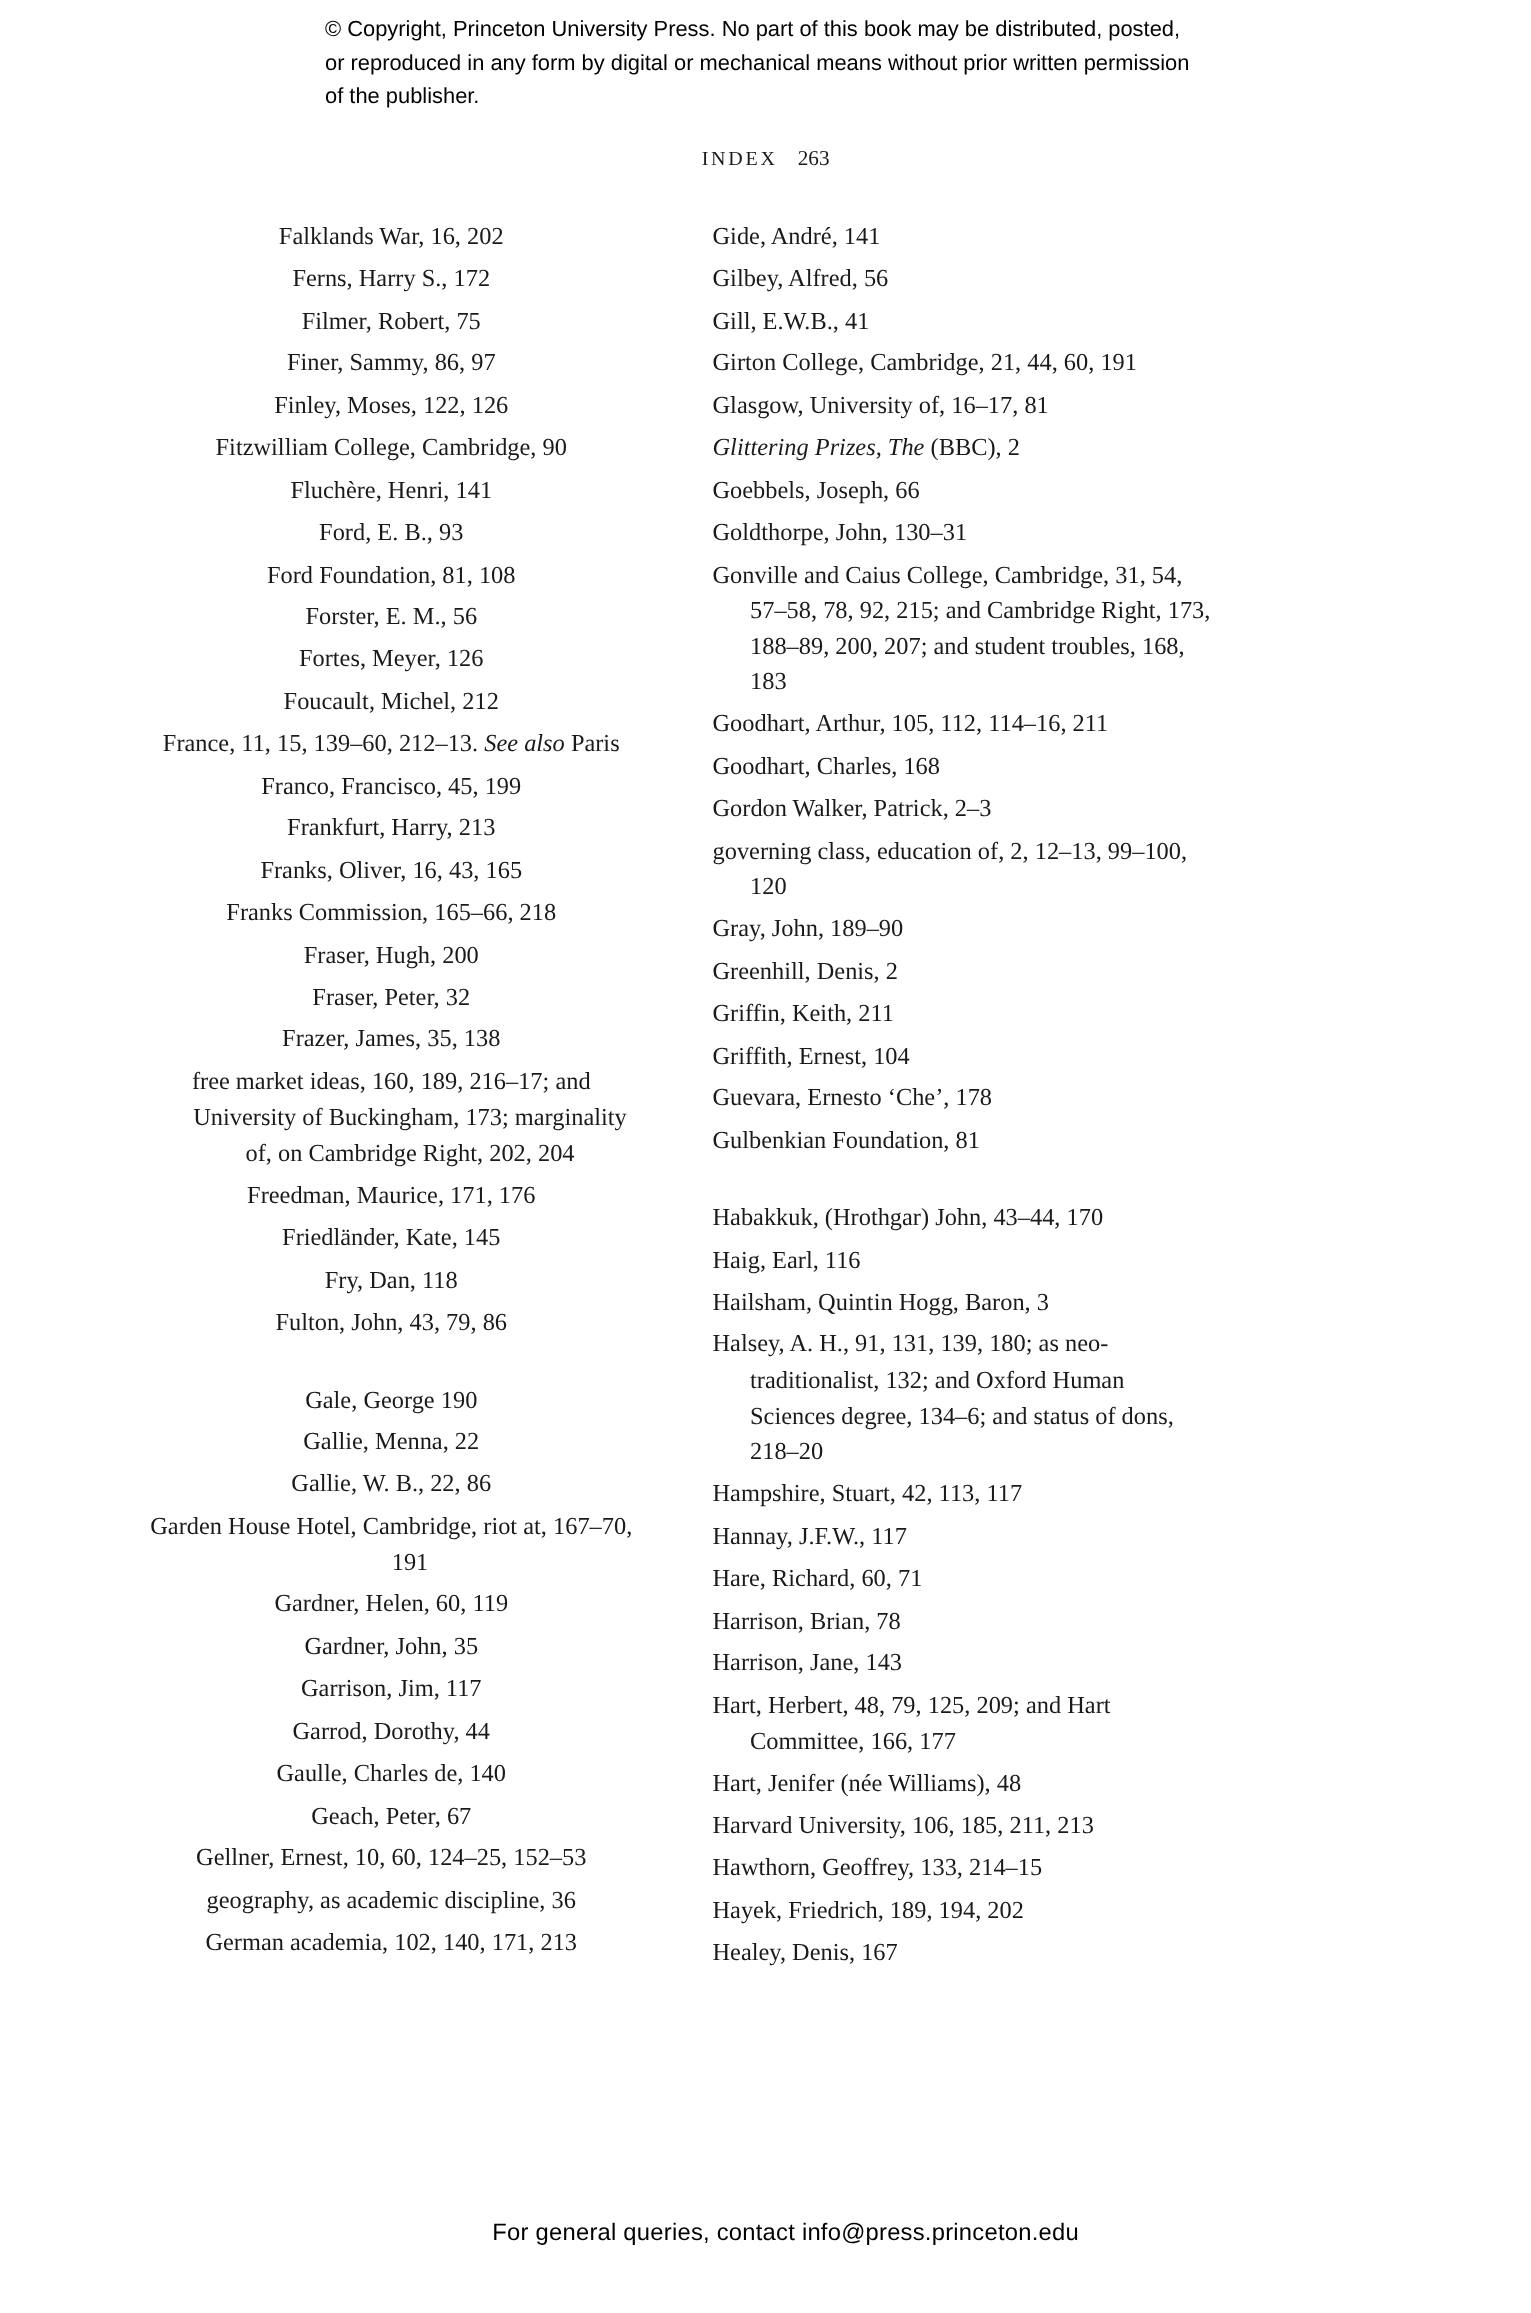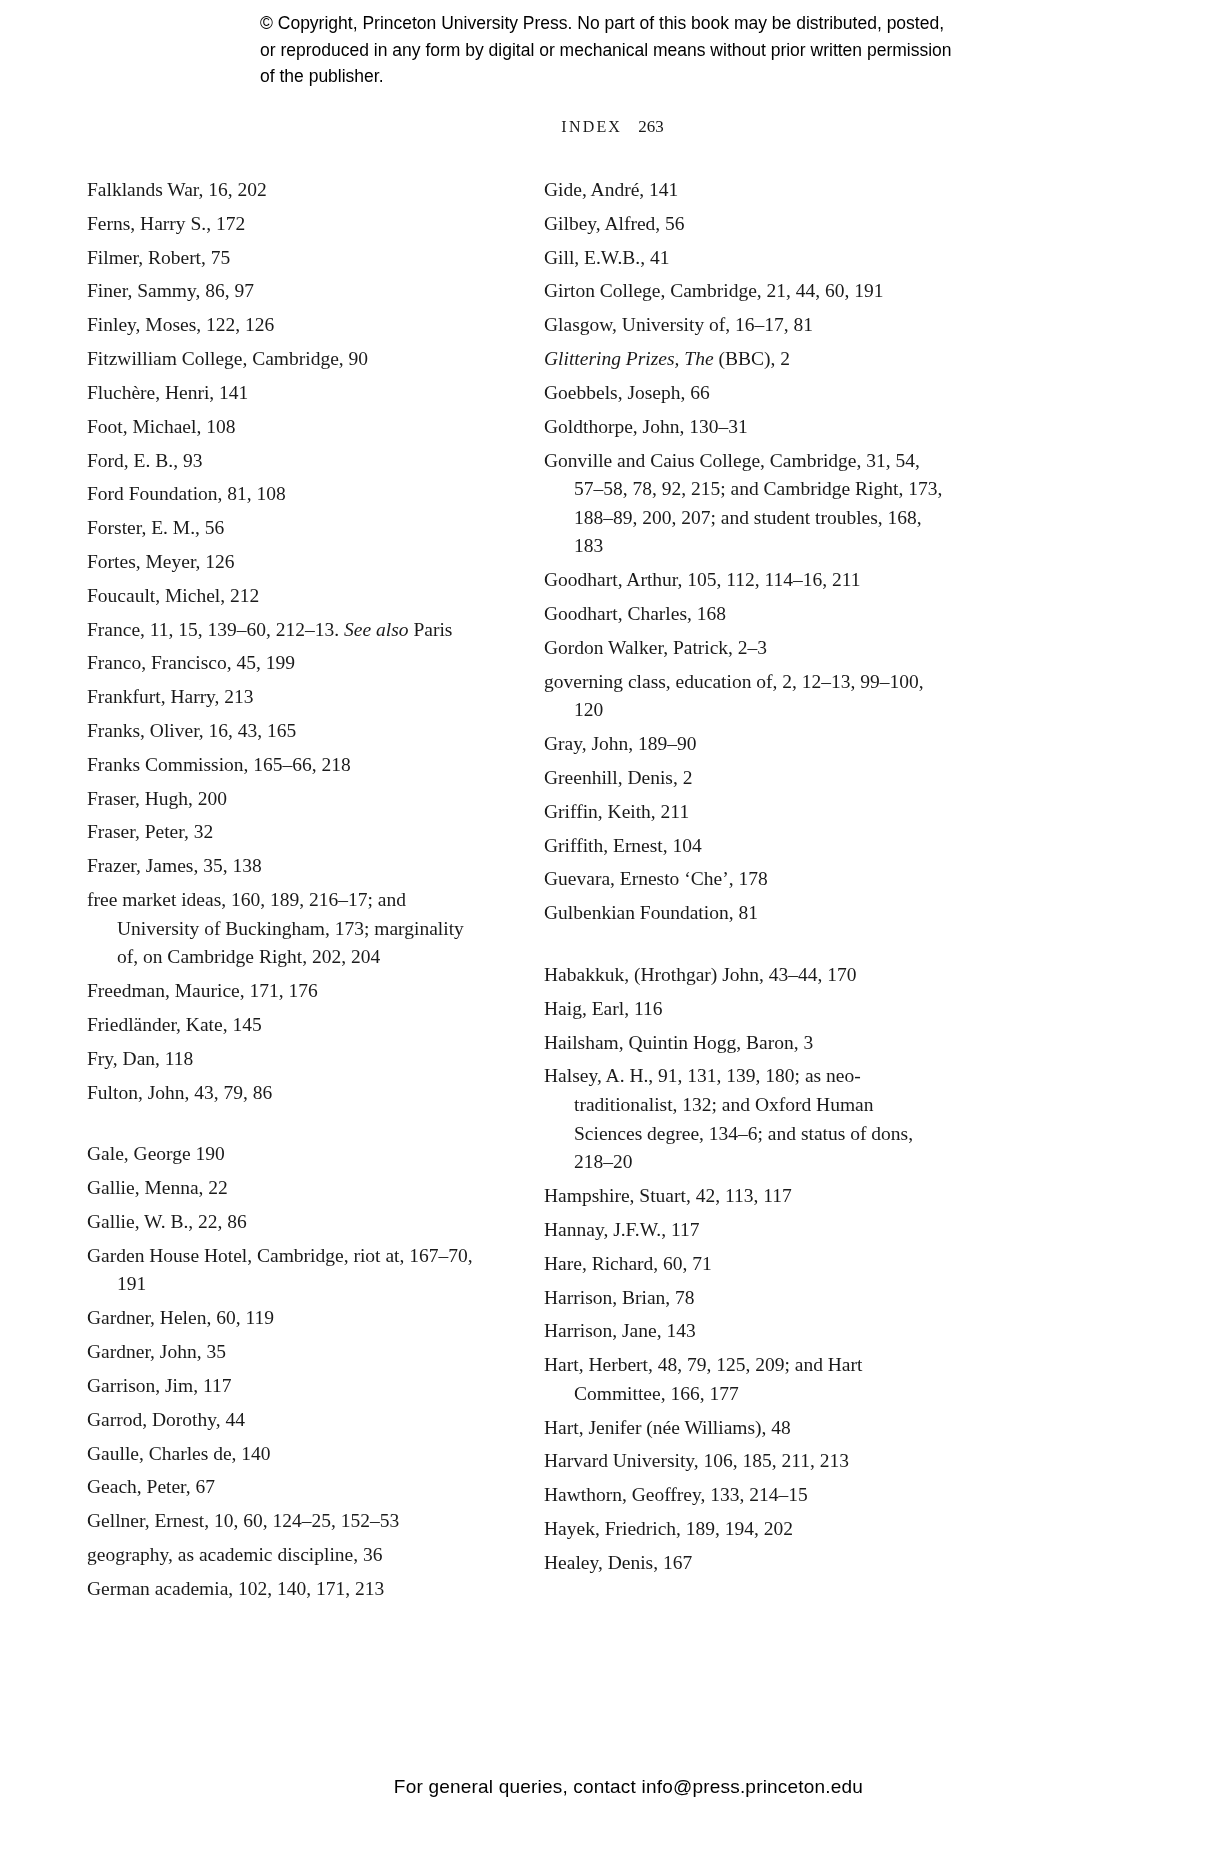--- a/index.html
+++ b/index.html
@@ -54,21 +54,21 @@
     left: 0;
     width: 1225px;
     display: flex;
     justify-content: flex-start;
   }
   .col {
     width: 400px;
     font-size: 19.5px;
     line-height: 1.468;
   }
-  .col-left { margin-left: 87px; }
+  .col-left { margin-left: 113px; text-align: center; }
   .col-right { margin-left: 57px; }
   .entry {
     margin: 0;
     padding: 0 0 5.2px 0;
     text-indent: 0;
     padding-left: 30px;
     text-indent: -30px;
   }
   .entry.gap {
     margin-top: 28px;
@@ -101,21 +101,20 @@
 
   <div class="columns">
     <div class="col col-left" id="col-left">
         <p class="entry">Falklands War, 16, 202</p>
         <p class="entry">Ferns, Harry S., 172</p>
         <p class="entry">Filmer, Robert, 75</p>
         <p class="entry">Finer, Sammy, 86, 97</p>
         <p class="entry">Finley, Moses, 122, 126</p>
         <p class="entry">Fitzwilliam College, Cambridge, 90</p>
         <p class="entry">Fluchère, Henri, 141</p>
-        <p class="entry">Foot, Michael, 108</p>
         <p class="entry">Ford, E. B., 93</p>
         <p class="entry">Ford Foundation, 81, 108</p>
         <p class="entry">Forster, E. M., 56</p>
         <p class="entry">Fortes, Meyer, 126</p>
         <p class="entry">Foucault, Michel, 212</p>
         <p class="entry">France, 11, 15, 139–60, 212–13. <i>See also</i> Paris</p>
         <p class="entry">Franco, Francisco, 45, 199</p>
         <p class="entry">Frankfurt, Harry, 213</p>
         <p class="entry">Franks, Oliver, 16, 43, 165</p>
         <p class="entry">Franks Commission, 165–66, 218</p>

